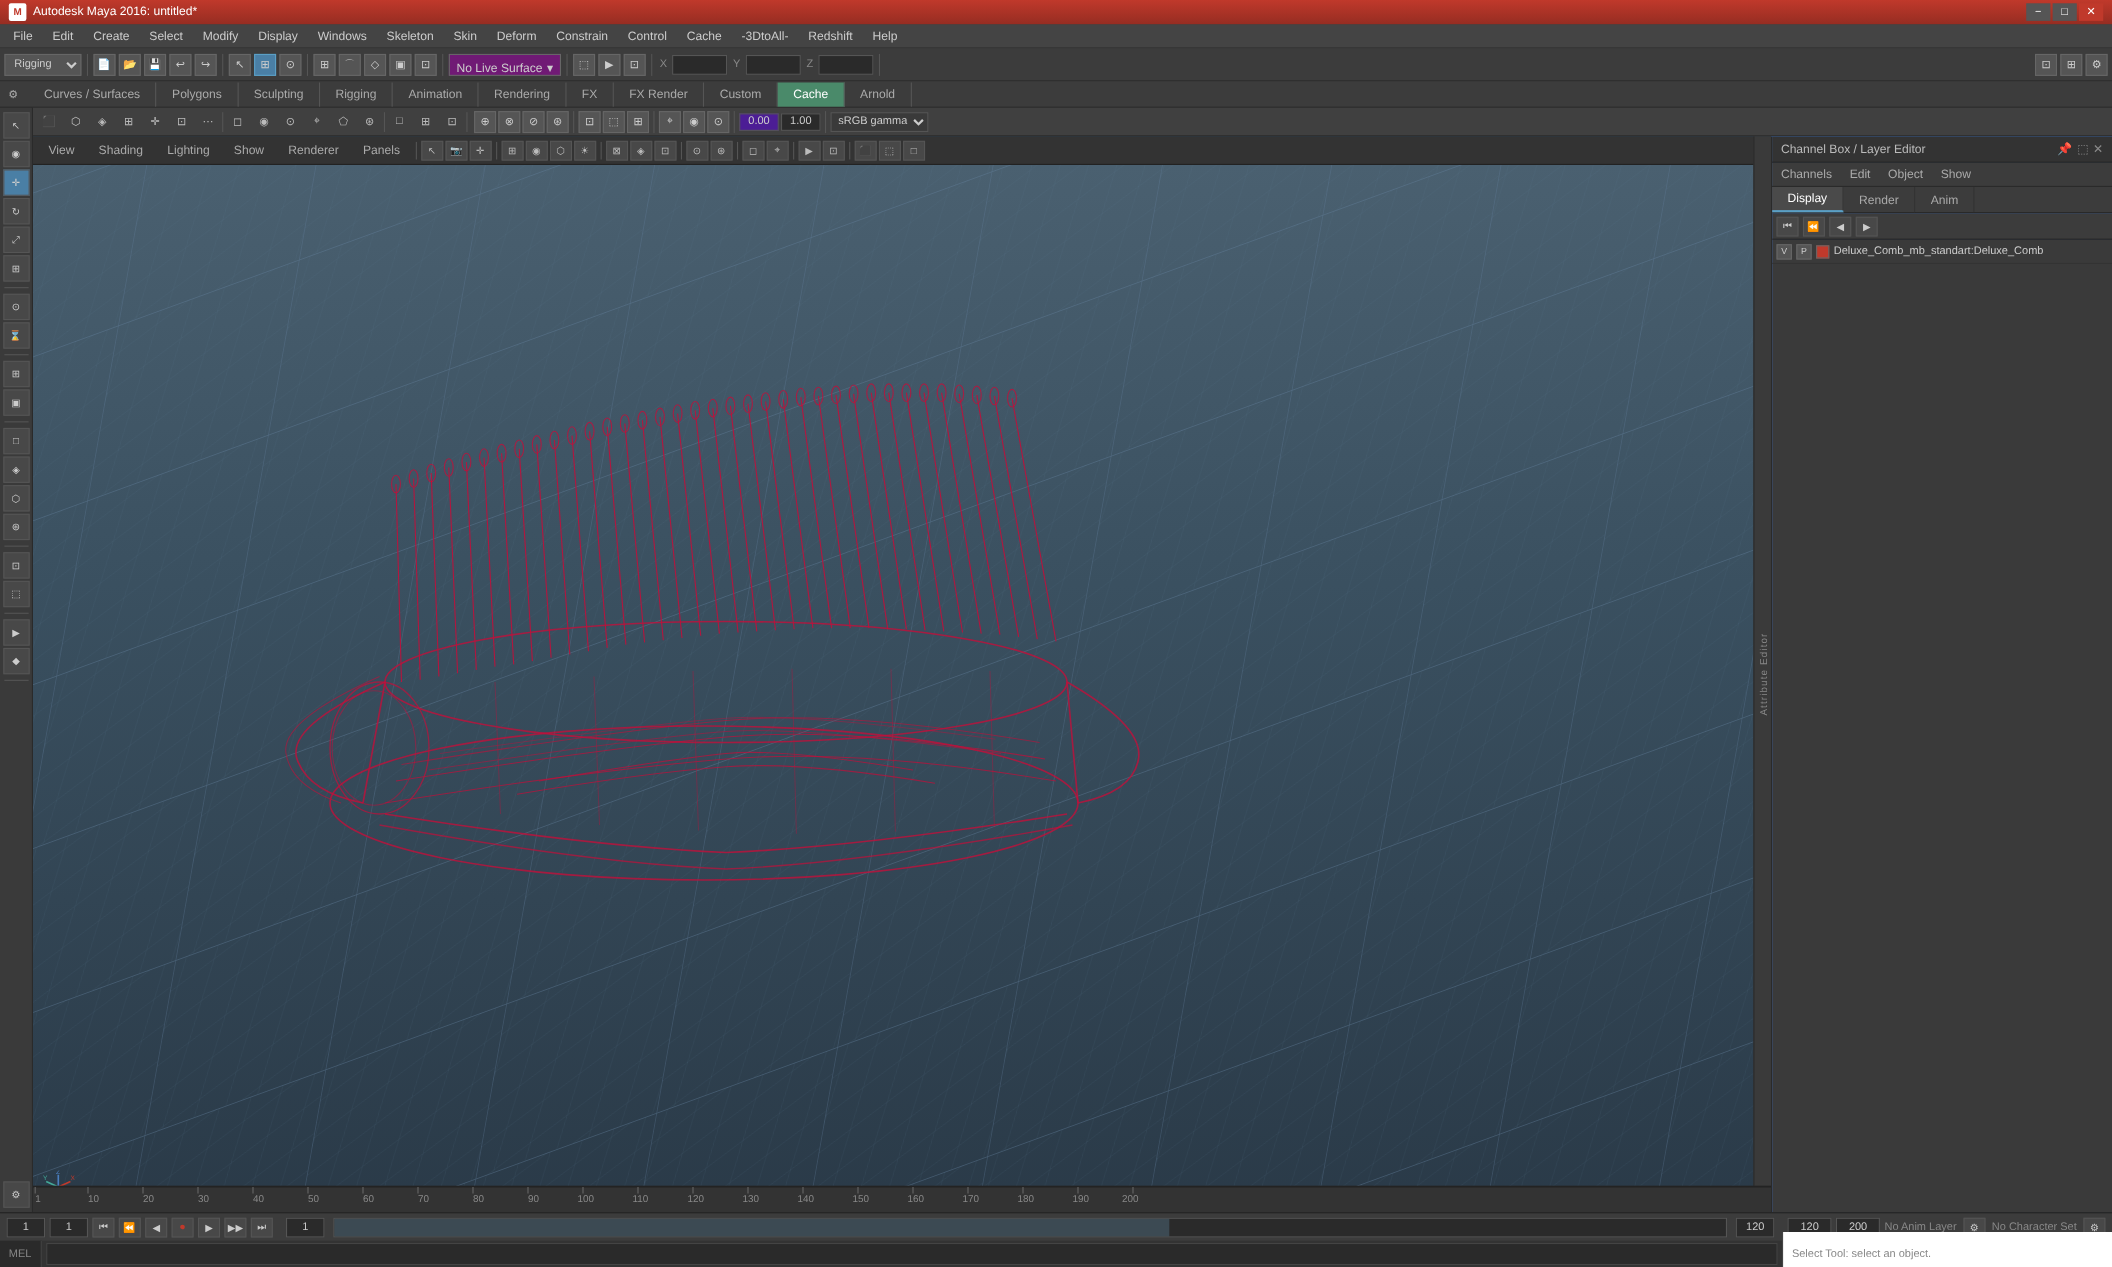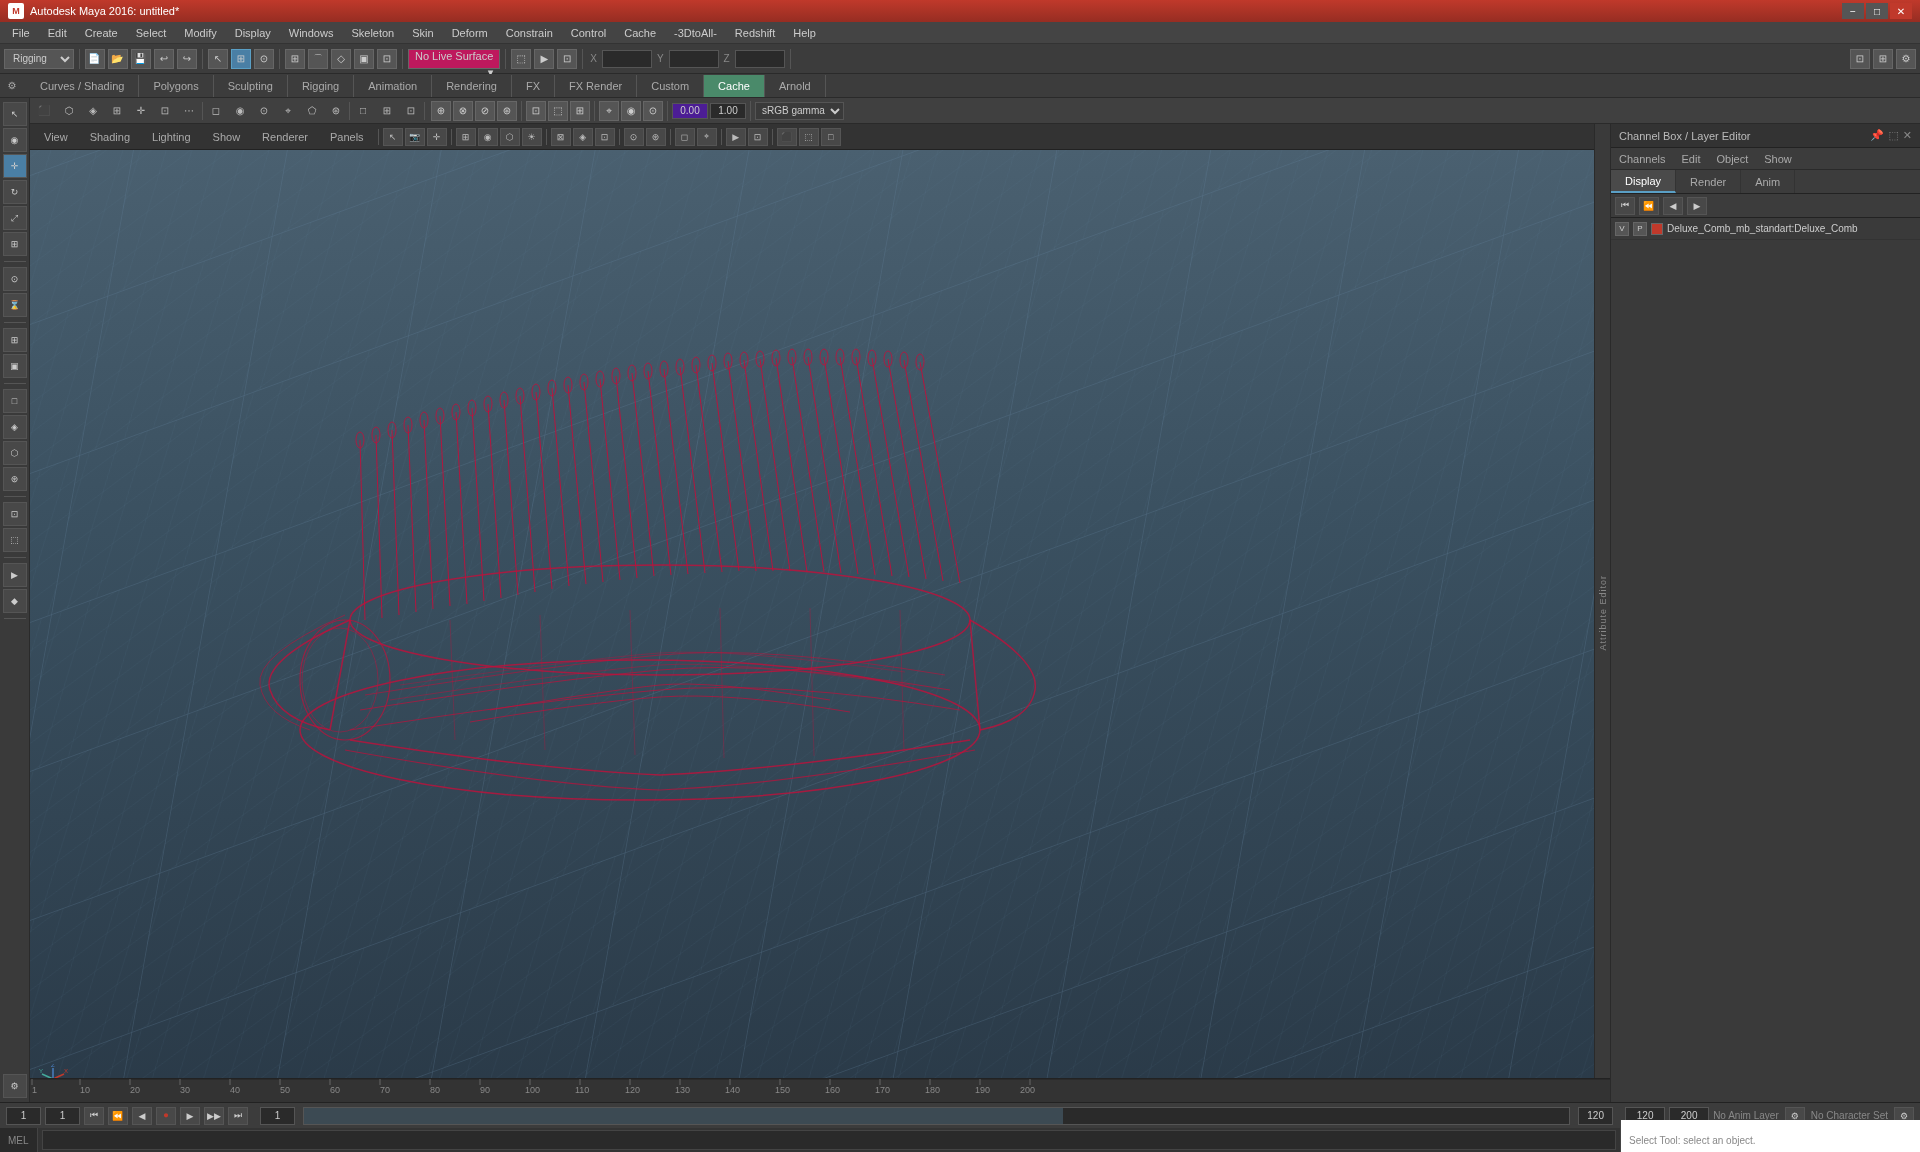--- a/index.html
+++ b/index.html
@@ -128,30 +128,29 @@
       justify-content: center;
       cursor: pointer;
       color: #ccc;
       font-size: 10px;
     }
     .tb-btn.active { background: #4a7fa5; border-color: #5a9fc5; }
 
     
     .no-live-surface {
       height: 20px;
-      background: #be185d;
+      background: #701a75;
       border: 1px solid #666;
       color: #ccc;
       font-size: 11px;
       padding: 0 6px;
       display: flex;
       align-items: flex-end;
       gap: 4px;
       cursor: pointer;
-      flex-direction: column;
     }
 
     
     #toolbar2 {
       width: 100%;
       height: 24px;
       background: #3c3c3c;
       display: flex;
       align-items: center;
       padding: 0 4px;
@@ -657,21 +656,21 @@
 
   <div style="margin-left:auto;display:flex;align-items:center;gap:3px;">
     <div class="tb-btn">⊡</div>
     <div class="tb-btn">⊞</div>
     <div class="tb-btn">⚙</div>
   </div>
 </div>
 
 <div id="toolbar2">
   <div class="settings-icon">⚙</div>
-  <div class="module-tab">Curves / Shading</div>
+  <div class="module-tab">Curves / Surfaces</div>
   <div class="module-tab">Polygons</div>
   <div class="module-tab">Sculpting</div>
   <div class="module-tab">Rigging</div>
   <div class="module-tab">Animation</div>
   <div class="module-tab">Rendering</div>
   <div class="module-tab">FX</div>
   <div class="module-tab">FX Render</div>
   <div class="module-tab">Custom</div>
   <div class="module-tab xgen-active">Cache</div>
   <div class="module-tab">Arnold</div>

